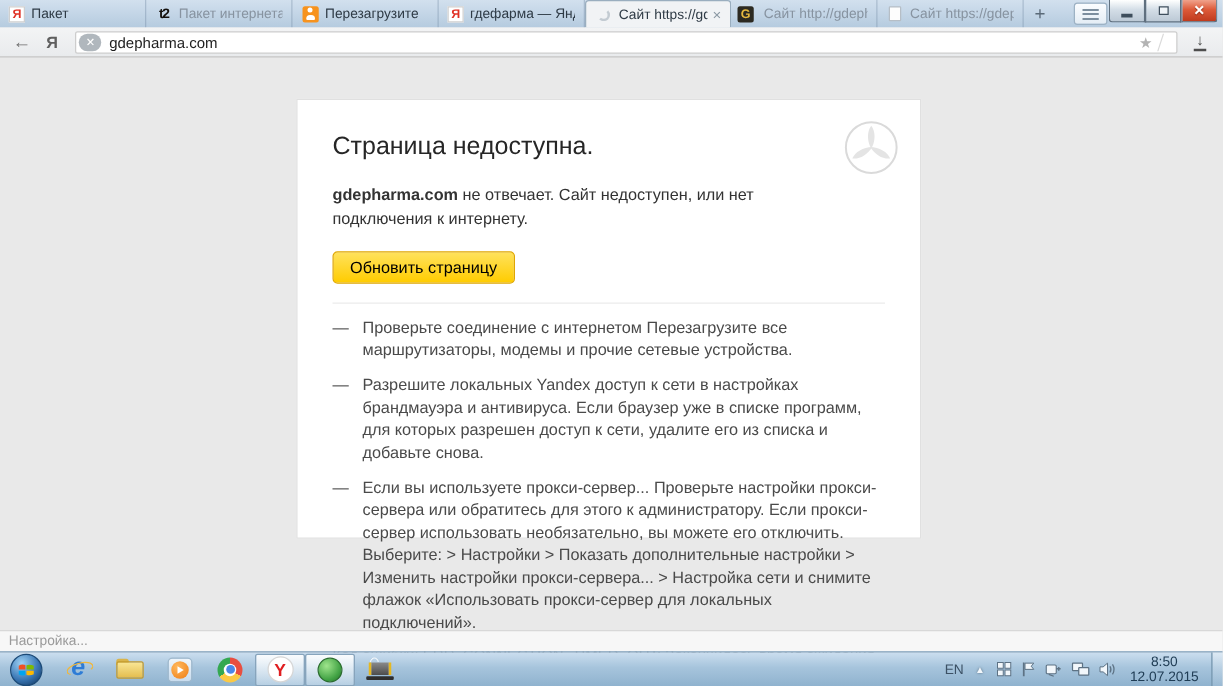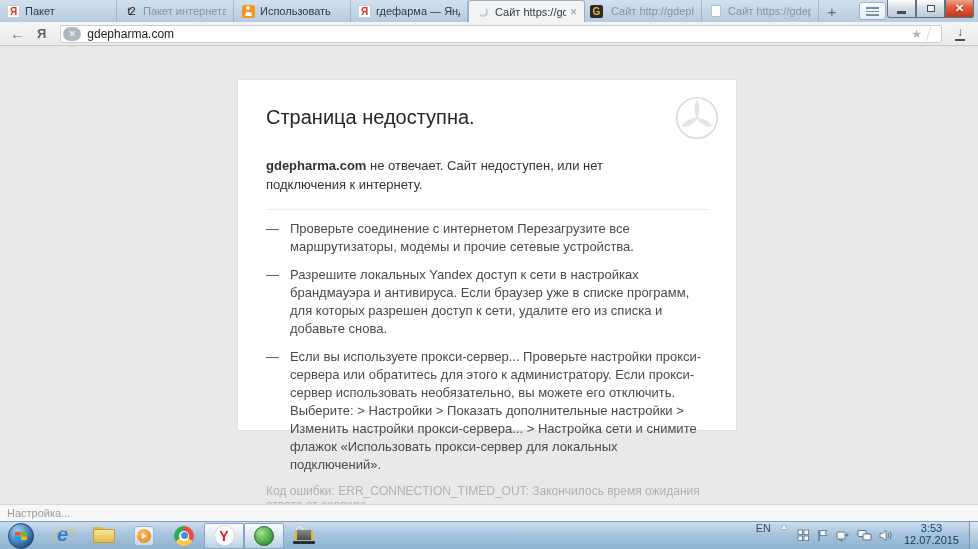--- a/index.html
+++ b/index.html
@@ -14,21 +14,21 @@
     border-right:1px solid rgba(110,135,160,.38); cursor:default; }
   .tab.active { background:#f1f3f5; border:1px solid #9aaebf; border-bottom:none;
     border-radius:3px 3px 0 0; }
   .tab-title { font-size:11px; color:#2e3a45; white-space:nowrap; overflow:hidden; flex:1; }
   .tab.dim .tab-title { color:#8793a0; }
   .tab-close { font-size:12px; color:#8b98a3; margin-left:4px; line-height:10px; }
   .fav { width:14px; height:14px; flex:none; margin-right:5px; display:flex;
     align-items:center; justify-content:center; }
   .fav-ya { width:13px; height:13px; background:#fff; border:1px solid #cfcfcf;
     color:#e03226; font-weight:bold; font-size:10px; }
-  .fav-t2 { color:#15110d; font-weight:normal; font-size:11px; letter-spacing:-1px; }
+  .fav-t2 { color:#15110d; font-weight:bold; font-size:11px; letter-spacing:-1px; }
   .fav-ok { width:13px; height:13px; background:#f7931e; border-radius:2px; position:relative; }
   .fav-ok::before { content:""; position:absolute; top:1.5px; left:4.5px; width:4px; height:4px;
     border-radius:50%; background:#fff; }
   .fav-ok::after { content:""; position:absolute; bottom:1.5px; left:3px; width:7px; height:4.5px;
     border-radius:3px 3px 1px 1px; background:#fff; }
   .fav-spinner { width:10px; height:10px; border:2px solid #c3cbd2;
     border-top-color:transparent; border-left-color:transparent; border-radius:50%; }
   .fav-g { width:13px; height:13px; background:#2c2a22; color:#e6b93f; font-weight:bold;
     font-size:10px; border-radius:2px; }
   .fav-page { width:10px; height:12px; background:#fdfdfd; border:1px solid #b6bec6; border-radius:1px; }
@@ -67,21 +67,21 @@
     transform:skewX(-18deg); }
   .dl-btn { margin-left:10px; width:16px; display:flex; flex-direction:column; align-items:center; }
   .dl-arrow { font-size:12px; color:#4d4d4d; line-height:11px; }
   .dl-bar { width:10px; height:2px; background:#4d4d4d; margin-top:1px; }
 
   
   .content { position:absolute; left:0; top:47px; width:905px; height:457px; background:#e9e9e9; }
   .card { position:absolute; left:237px; top:32px; width:500px; height:352px;
     background:#fff; border:1px solid #e0e0e0; padding:26px 28px; }
   .err-title { font-size:20px; font-weight:400; color:#262626; }
-  .err-msg { margin-top:27px; font-size:13px; line-height:19px; color:#333; width:395px; }
+  .err-msg { margin-top:17px; font-size:13px; line-height:19px; color:#333; width:395px; }
   .err-domain { font-weight:bold; }
   .reload-btn { display:inline-block; margin-top:17px; padding:4px 13px 5px;
     background:linear-gradient(#ffe25c,#ffcc00); border:1px solid #dfa700; border-radius:4px;
     font-size:13px; color:#000; }
   .divider { margin-top:15px; border-top:1px solid #ececec; }
   .tips { margin-top:10px; }
   .tip { display:flex; margin-bottom:10px; font-size:13px; line-height:18px; color:#4a4a4a; }
   .tip-dash { width:24px; flex:none; }
   .tip-text { flex:1; }
   .err-code { margin-top:8px; font-size:12px; color:#b0b0b0; }
@@ -134,21 +134,21 @@
   .modem-icon { position:relative; width:22px; height:16px; }
   .modem-body { position:absolute; left:2px; top:2px; width:18px; height:10px;
     background:linear-gradient(#8a8a8a,#4c4c4c); border-left:2px solid #e8bez; }
   .modem-body { border-left:2px solid #e5b822; border-right:2px solid #e5b822; }
   .modem-base { position:absolute; left:0; bottom:0; width:22px; height:3px; background:#2e2e2e;
     border-radius:1px; }
   .modem-wave { position:absolute; left:3px; top:-2px; width:7px; height:7px; border-radius:50%;
     border:1.5px solid rgba(255,255,255,.8); border-bottom-color:transparent;
     border-right-color:transparent; transform:rotate(45deg); }
 
-  .tray { margin-left:auto; display:flex; height:28px; }
+  .tray { margin-left:auto; display:flex; align-items:center; height:28px; }
   .tray-lang { font-size:11px; color:#3c5165; margin-right:9px; }
   .tray-expand { font-size:8px; color:#f2f7fb; text-shadow:0 0 2px #4e6375; margin-right:9px; }
   .tray-ic { margin-right:7px; display:flex; align-items:center; }
   .tray-clock { text-align:center; font-size:11px; color:#203d55; line-height:12px;
     margin:0 10px 0 4px; }
   .show-desktop { width:9px; height:28px; border-left:1px solid #7796ae;
     background:linear-gradient(rgba(255,255,255,.35),rgba(190,210,228,.2)); }
 </style>
 </head>
 <body>
@@ -165,21 +165,21 @@
 
       <div class="tab dim">
         <span class="fav fav-t2">t2</span>
         <span class="tab-title">Пакет интернета : Кр</span>
       </div>
 
       <div class="tab">
         <span class="fav">
             <span class="fav-ok"></span>
           </span>
-        <span class="tab-title">Использовать</span>
+        <span class="tab-title">Перезагрузите</span>
       </div>
 
       <div class="tab">
         <span class="fav fav-ya">Я</span>
         <span class="tab-title">гдефарма — Яндекс:</span>
       </div>
 
       <div class="tab active">
         <span class="fav">
             <span class="fav-spinner"></span>
@@ -248,20 +248,21 @@
           <path d="M22 23 C18.5 16.5 18.5 9 22 4.5 C25.5 9 25.5 16.5 22 23 Z" transform="rotate(240 22 22)"></path>
         </g>
       </svg>
 
       <div class="err-title">Страница недоступна.</div>
 
       <div class="err-msg">
         <span class="err-domain">gdepharma.com</span><span> не отвечает. Сайт недоступен, или нет подключения к интернету.</span>
       </div>
 
+      <div class="reload-btn">Обновить страницу</div>
 
       <div class="divider"></div>
 
       <div class="tips">
         <div class="tip">
           <span class="tip-dash">—</span>
           <span class="tip-text">Проверьте соединение с интернетом Перезагрузите все маршрутизаторы, модемы и прочие сетевые устройства.</span>
         </div>
         <div class="tip">
           <span class="tip-dash">—</span>
@@ -376,19 +377,19 @@
 
     <span class="tray-ic">
       <svg width="14" height="13" viewBox="0 0 14 13">
         <path d="M1 4.5 L3.5 4.5 L7 1.5 L7 11.5 L3.5 8.5 L1 8.5 Z" fill="#f2f7fb" stroke="#5d7284" stroke-width="0.8"></path>
         <path d="M9 4 Q10.5 6.5 9 9" fill="none" stroke="#5d7284" stroke-width="1"></path>
         <path d="M11 2.5 Q13.5 6.5 11 10.5" fill="none" stroke="#5d7284" stroke-width="1"></path>
       </svg>
     </span>
 
     <div class="tray-clock">
-      <div>3:53</div>
+      <div>8:50</div>
       <div>12.07.2015</div>
     </div>
 
     <div class="show-desktop"></div>
   </div>
 </div>
 
 </body></html>

